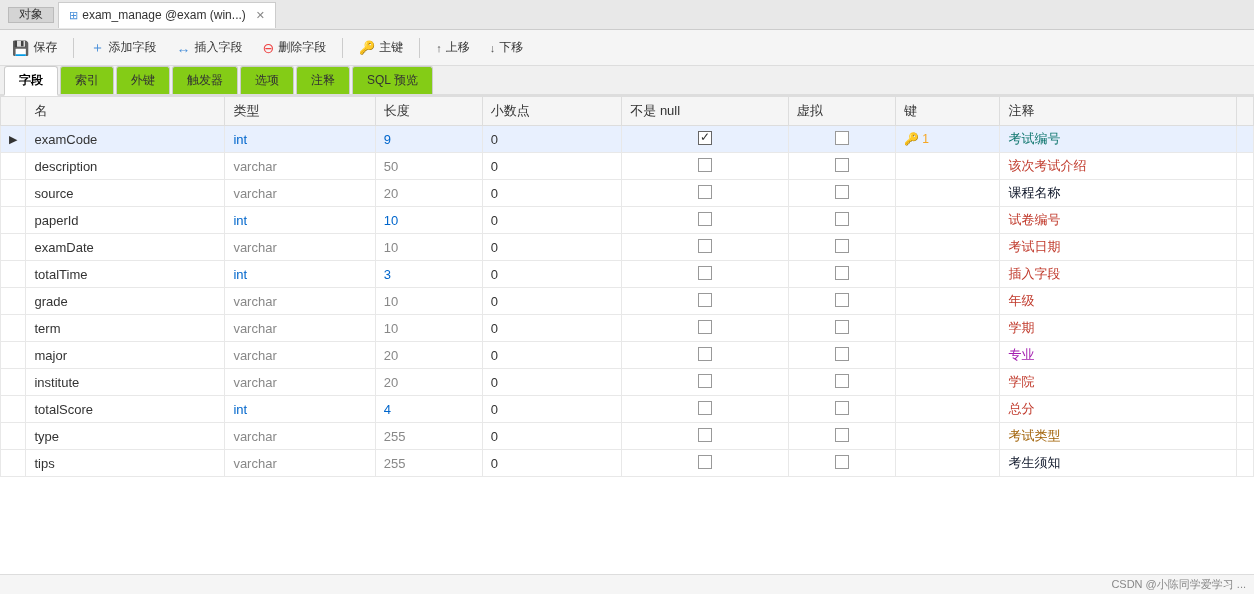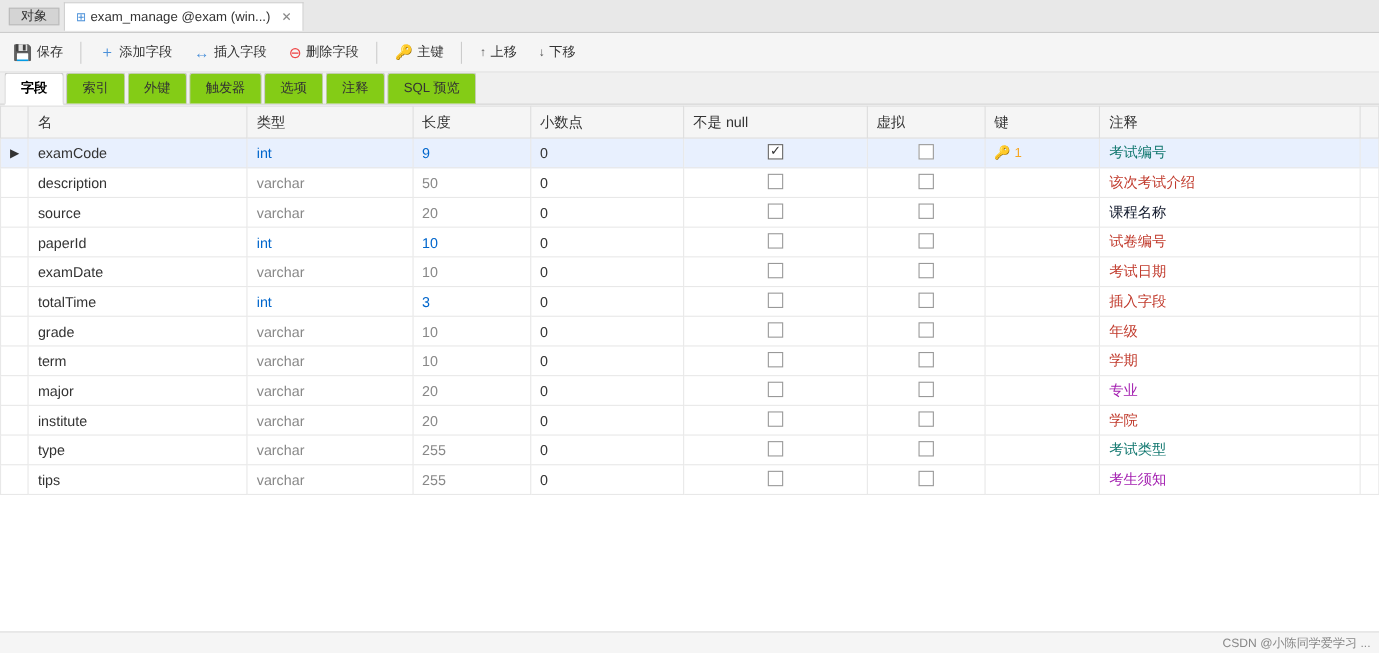--- a/index.html
+++ b/index.html
@@ -345,40 +345,52 @@
           <td style="color: rgb(136, 136, 136);">20</td>
           <td>0</td>
           <td style="text-align: center;"><span class="cb"></span></td>
           <td style="text-align: center;"><span class="cb"></span></td>
           <td style="color: rgb(245, 166, 35); font-size: 12px;"></td>
           <td style="color: rgb(192, 57, 43);">学院</td>
           <td></td>
         </tr>
         <tr>
           <td style="text-align: center; color: rgb(51, 51, 51); font-size: 11px;"></td>
+          <td>totalScore</td>
+          <td style="color: rgb(0, 102, 204);">int</td>
+          <td style="color: rgb(0, 102, 204);">4</td>
+          <td>0</td>
+          <td style="text-align: center;"><span class="cb"></span></td>
+          <td style="text-align: center;"><span class="cb"></span></td>
+          <td style="color: rgb(245, 166, 35); font-size: 12px;"></td>
+          <td style="color: rgb(192, 57, 43);">总分</td>
+          <td></td>
+        </tr>
+        <tr>
+          <td style="text-align: center; color: rgb(51, 51, 51); font-size: 11px;"></td>
           <td>type</td>
           <td style="color: rgb(136, 136, 136);">varchar</td>
           <td style="color: rgb(136, 136, 136);">255</td>
           <td>0</td>
           <td style="text-align: center;"><span class="cb"></span></td>
           <td style="text-align: center;"><span class="cb"></span></td>
           <td style="color: rgb(245, 166, 35); font-size: 12px;"></td>
-          <td style="color: #0f766e;">考试类型</td>
+          <td style="color: #a16207;">考试类型</td>
           <td></td>
         </tr>
         <tr>
           <td style="text-align: center; color: rgb(51, 51, 51); font-size: 11px;"></td>
           <td>tips</td>
           <td style="color: rgb(136, 136, 136);">varchar</td>
           <td style="color: rgb(136, 136, 136);">255</td>
           <td>0</td>
           <td style="text-align: center;"><span class="cb"></span></td>
           <td style="text-align: center;"><span class="cb"></span></td>
           <td style="color: rgb(245, 166, 35); font-size: 12px;"></td>
-          <td style="color: #a21caf;">考生须知</td>
+          <td style="color: #0f172a;">考生须知</td>
           <td></td>
         </tr>
       </tbody>
   </table>
 </div>
 
 <div class="status-bar">
   <span>CSDN @小陈同学爱学习 ...</span>
 </div>
 

